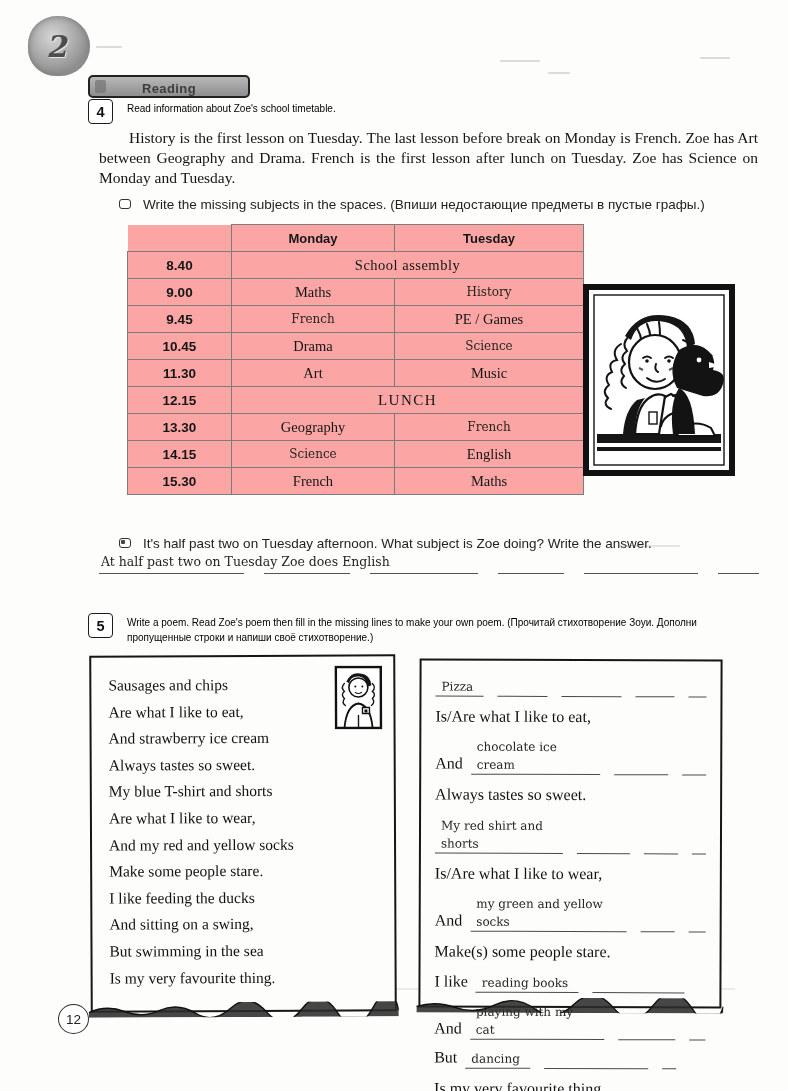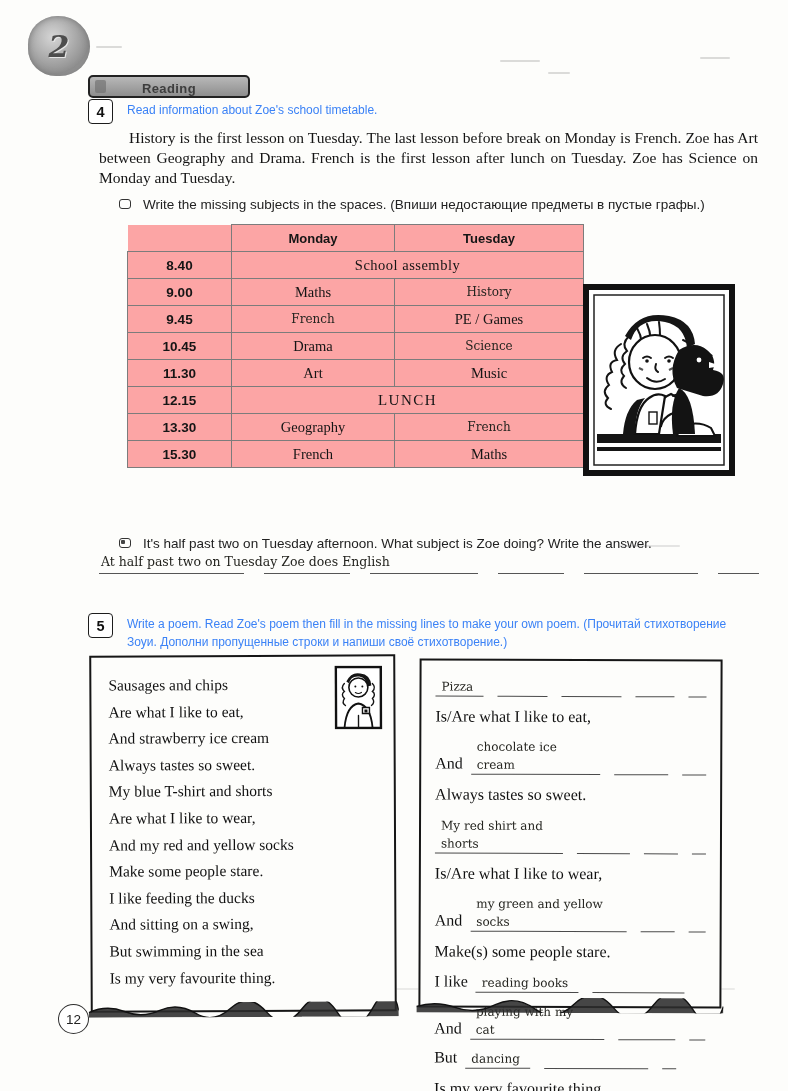--- a/index.html
+++ b/index.html
@@ -36,21 +36,21 @@
   .banner2 { left:88px; top:583px; width:234px;
     background:linear-gradient(#e3e3e3,#c3c3c3); color:#101010; font-size:13.5px; }
   
   .exnum {
     position:absolute; width:25px; height:25px; border:1.8px solid #1c1c1c; border-radius:4px;
     display:flex; align-items:center; justify-content:center;
     font-weight:bold; font-size:14.5px; color:#111; background:#fff;
   }
   .ex4-num { left:88px; top:99px; }
   .ex5-num { left:88px; top:613px; }
-  .ex-title { position:absolute; font-size:12px; color:#3b82f6; }
+  .ex-title { position:absolute; font-size:10px; color:#000000; }
   .ex4-title { left:127px; top:103px; }
   .ex5-title { left:127px; top:615px; width:632px; line-height:1.5; }
   
   .para {
     position:absolute; left:99px; top:128px; width:659px;
     font-family:"Liberation Serif", serif; font-size:15.5px; line-height:1.28;
     text-align:justify; text-indent:30px; color:#141414;
   }
   
   .task { position:absolute; display:flex; align-items:flex-start; font-size:13.5px; color:#222; }
@@ -190,20 +190,25 @@
       <td class="t-tue">Music</td>
     </tr>
     <tr>
       <td class="t-time">12.15</td>
       <td class="t-span t-caps" colspan="2">LUNCH</td>
     </tr>
     <tr>
       <td class="t-time">13.30</td>
       <td class="t-mon">Geography</td>
       <td class="t-tue hand">French</td>
+    </tr>
+    <tr>
+      <td class="t-time">14.15</td>
+      <td class="t-mon hand">Science</td>
+      <td class="t-tue">English</td>
     </tr>
     <tr>
       <td class="t-time">15.30</td>
       <td class="t-mon">French</td>
       <td class="t-tue">Maths</td>
     </tr>
   </tbody>
     </table>
 
   <div class="girl-frame">

